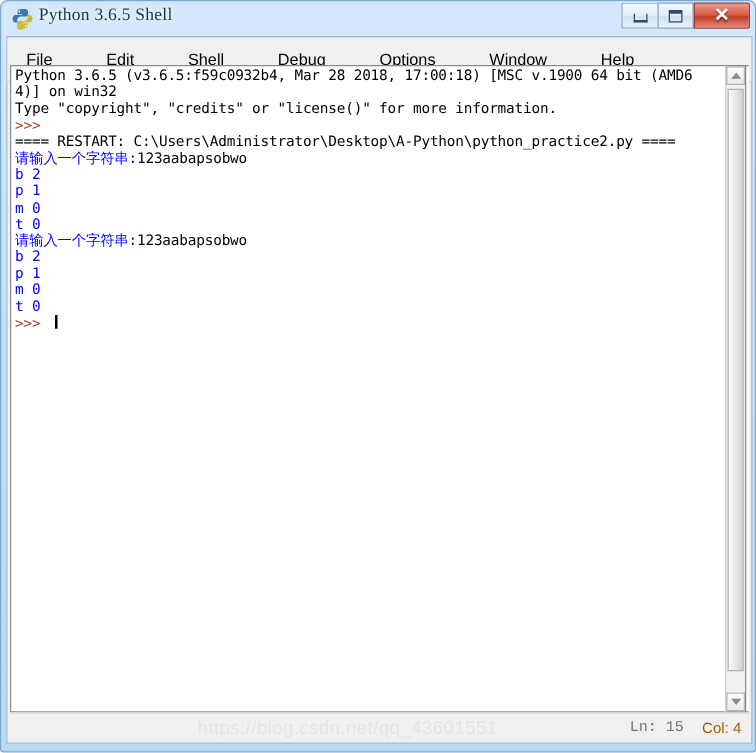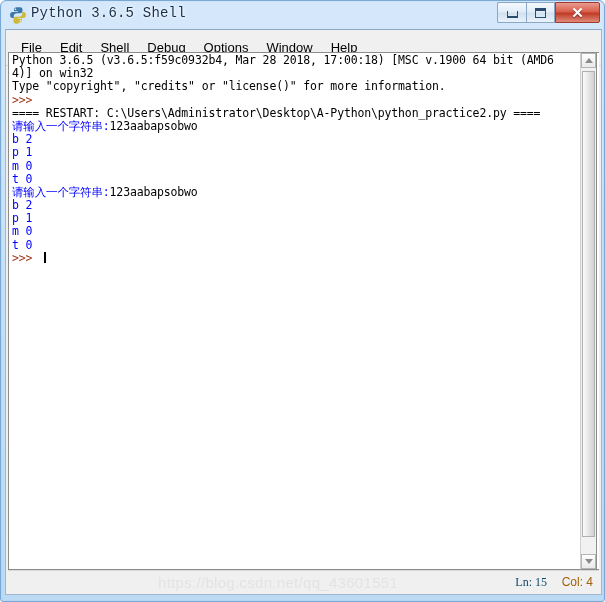--- a/index.html
+++ b/index.html
@@ -48,21 +48,21 @@
   #title-icon {
     position: absolute;
     left: 8px; top: 5px;
     width: 18px; height: 18px;
   }
   #title-text {
     position: absolute;
     left: 30px; top: 4px;
     font-size: 14px;
     color: #19314e;
-    font-family: Liberation Mono, monospace;
+    font-family: Liberation Serif, serif;
     letter-spacing: 0.2px;
     text-shadow: 0 0 3px rgba(255,255,255,0.9), 0 0 6px rgba(255,255,255,0.8);
     white-space: nowrap;
   }
 
   
   .win-btn {
     position: absolute;
     top: 1px;
     height: 21px;
@@ -136,20 +136,21 @@
     position: absolute;
     left: 0; top: 0;
     width: 595px;
     height: 36px;
     background: #f0f0f0;
     border-bottom: 1px solid #d4d4d4;
     display: flex;
     align-items: center;
     padding-left: 6px;
     box-sizing: border-box;
+    gap: 25px;
   }
   .menu-item {
     font-family: "Liberation Sans", sans-serif;
     font-size: 13px;
     color: #000000;
     padding: 1px 9px 2px 9px;
     cursor: default;
     white-space: nowrap;
   }
   .menu-item u { text-decoration: underline; }
@@ -254,23 +255,23 @@
     font-family: "Liberation Sans", sans-serif;
     font-size: 15px;
     color: #e3e3e3;
     white-space: nowrap;
     letter-spacing: 0.3px;
   }
   #status-ln {
     position: absolute;
     right: 52px;
     top: 4px;
-    font-family: Liberation Serif, serif;
+    font-family: Liberation Mono, monospace;
     font-size: 12px;
-    color: #0c4a6e;
+    color: #737373;
     white-space: nowrap;
   }
   #status-col {
     position: absolute;
     right: 6px;
     top: 4px;
     font-family: "Liberation Sans", sans-serif;
     font-size: 12px;
     color: #a16207;
     white-space: nowrap;

